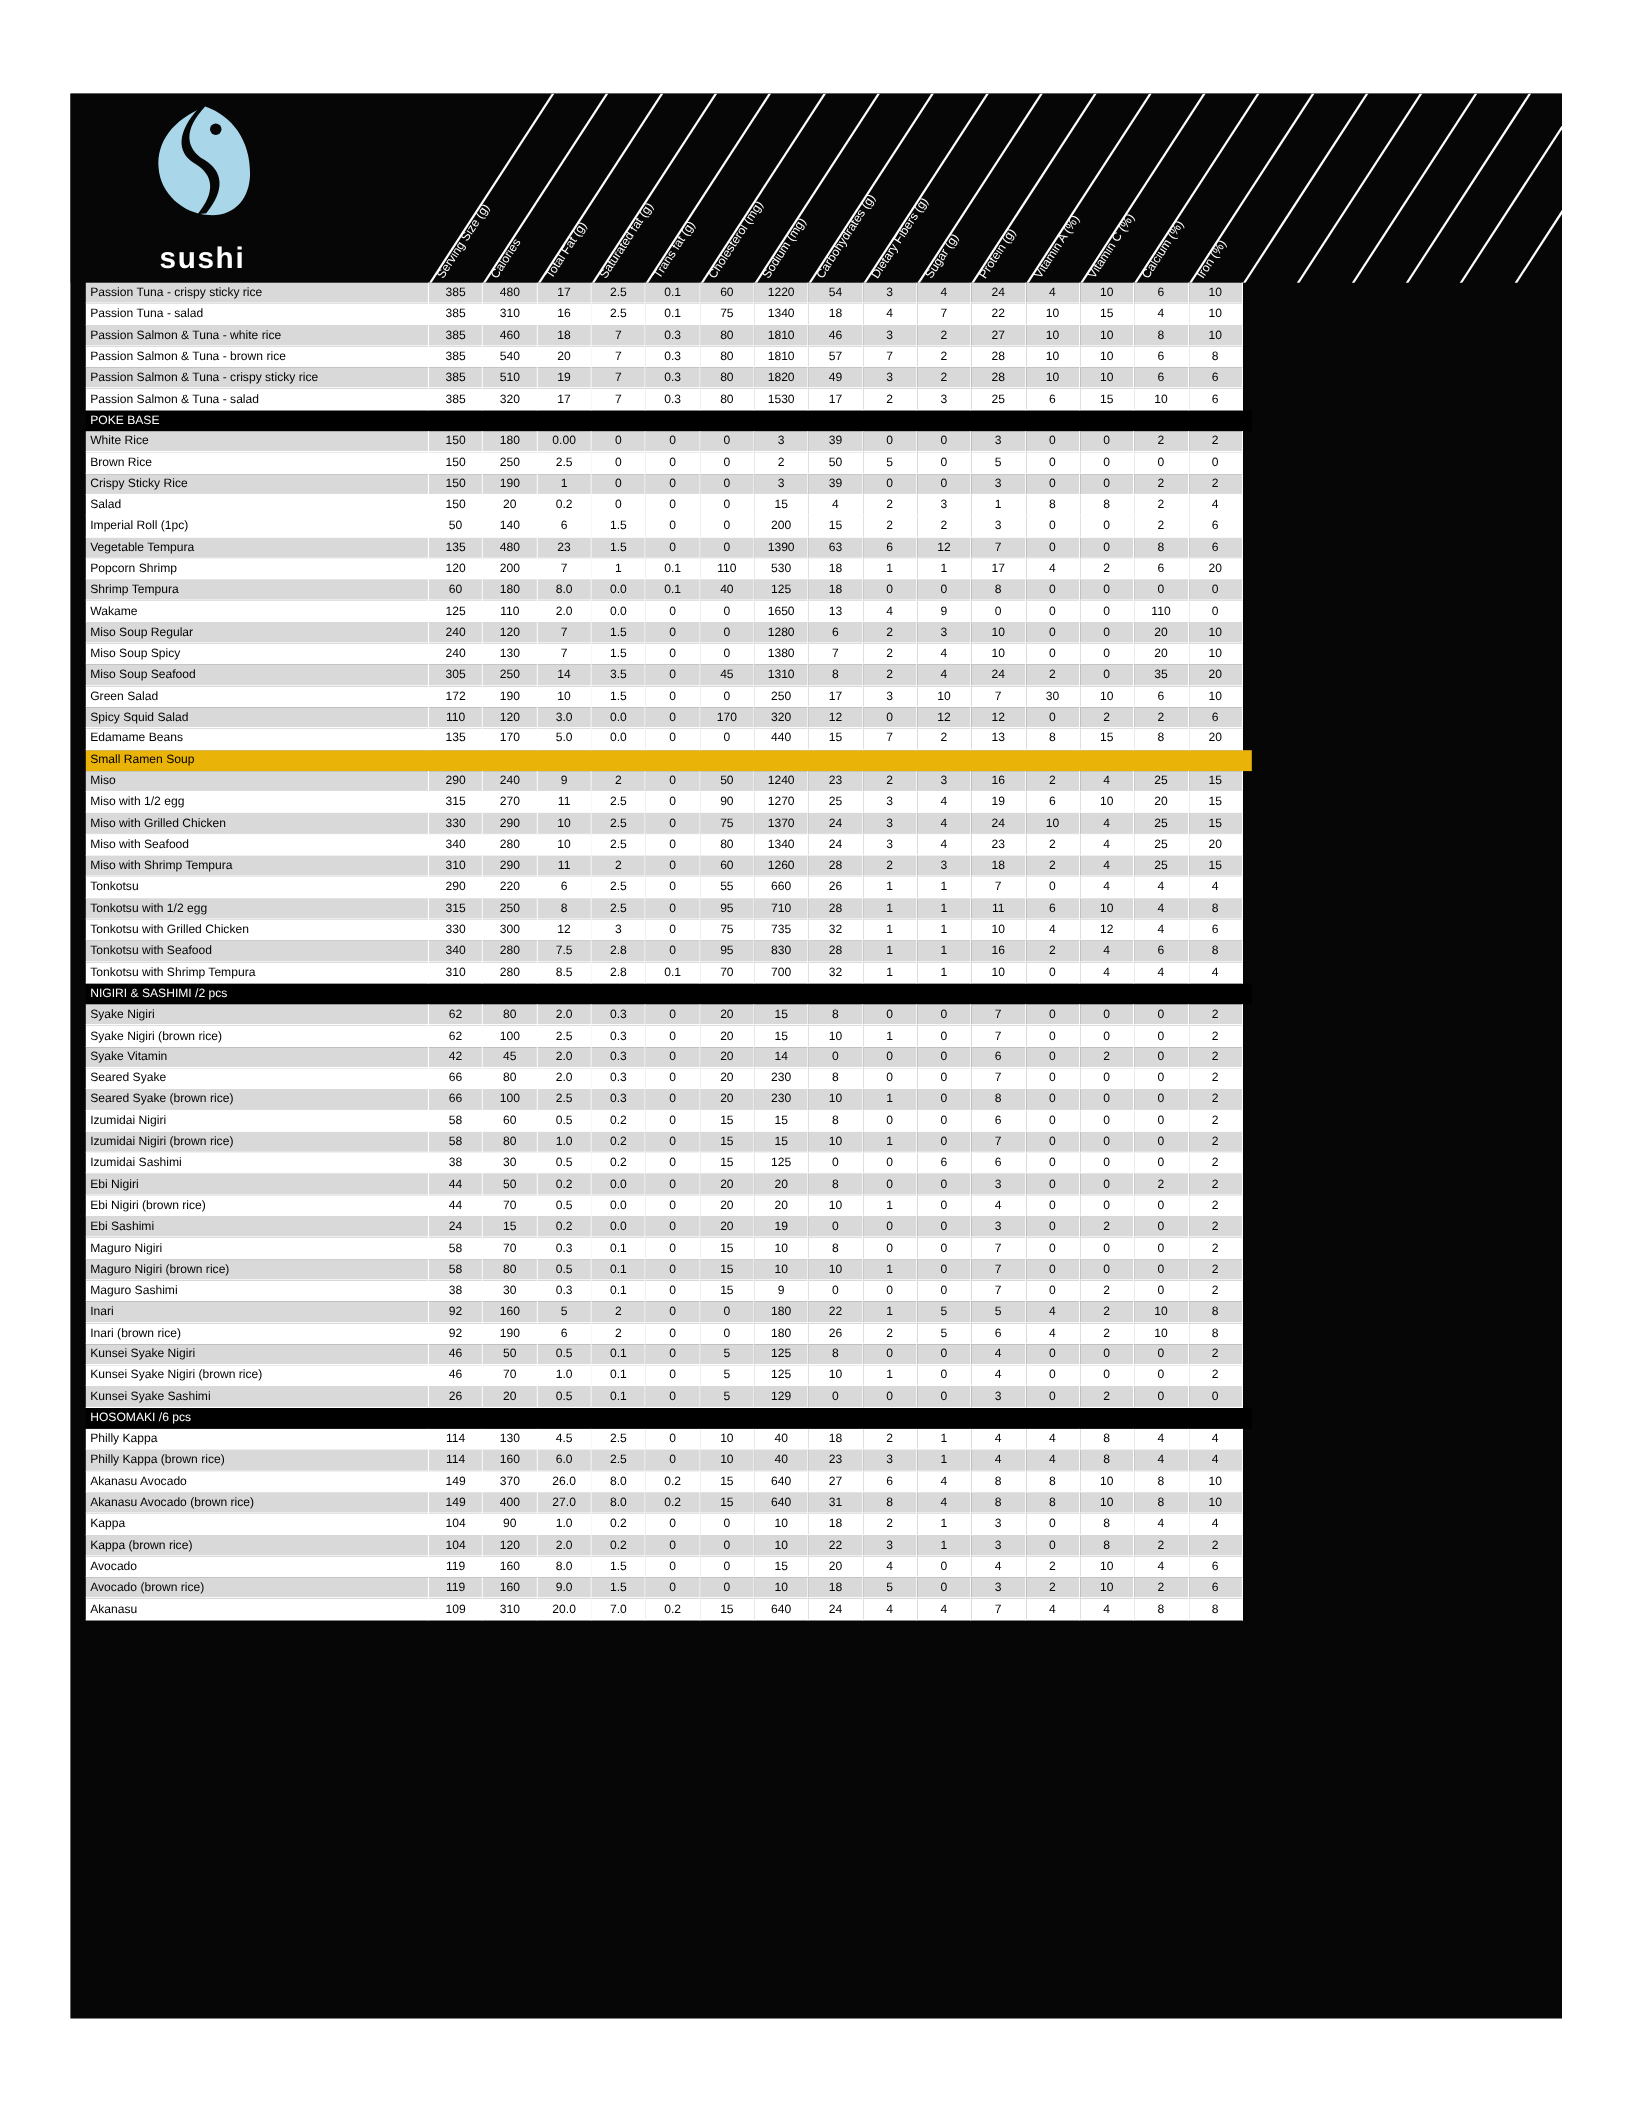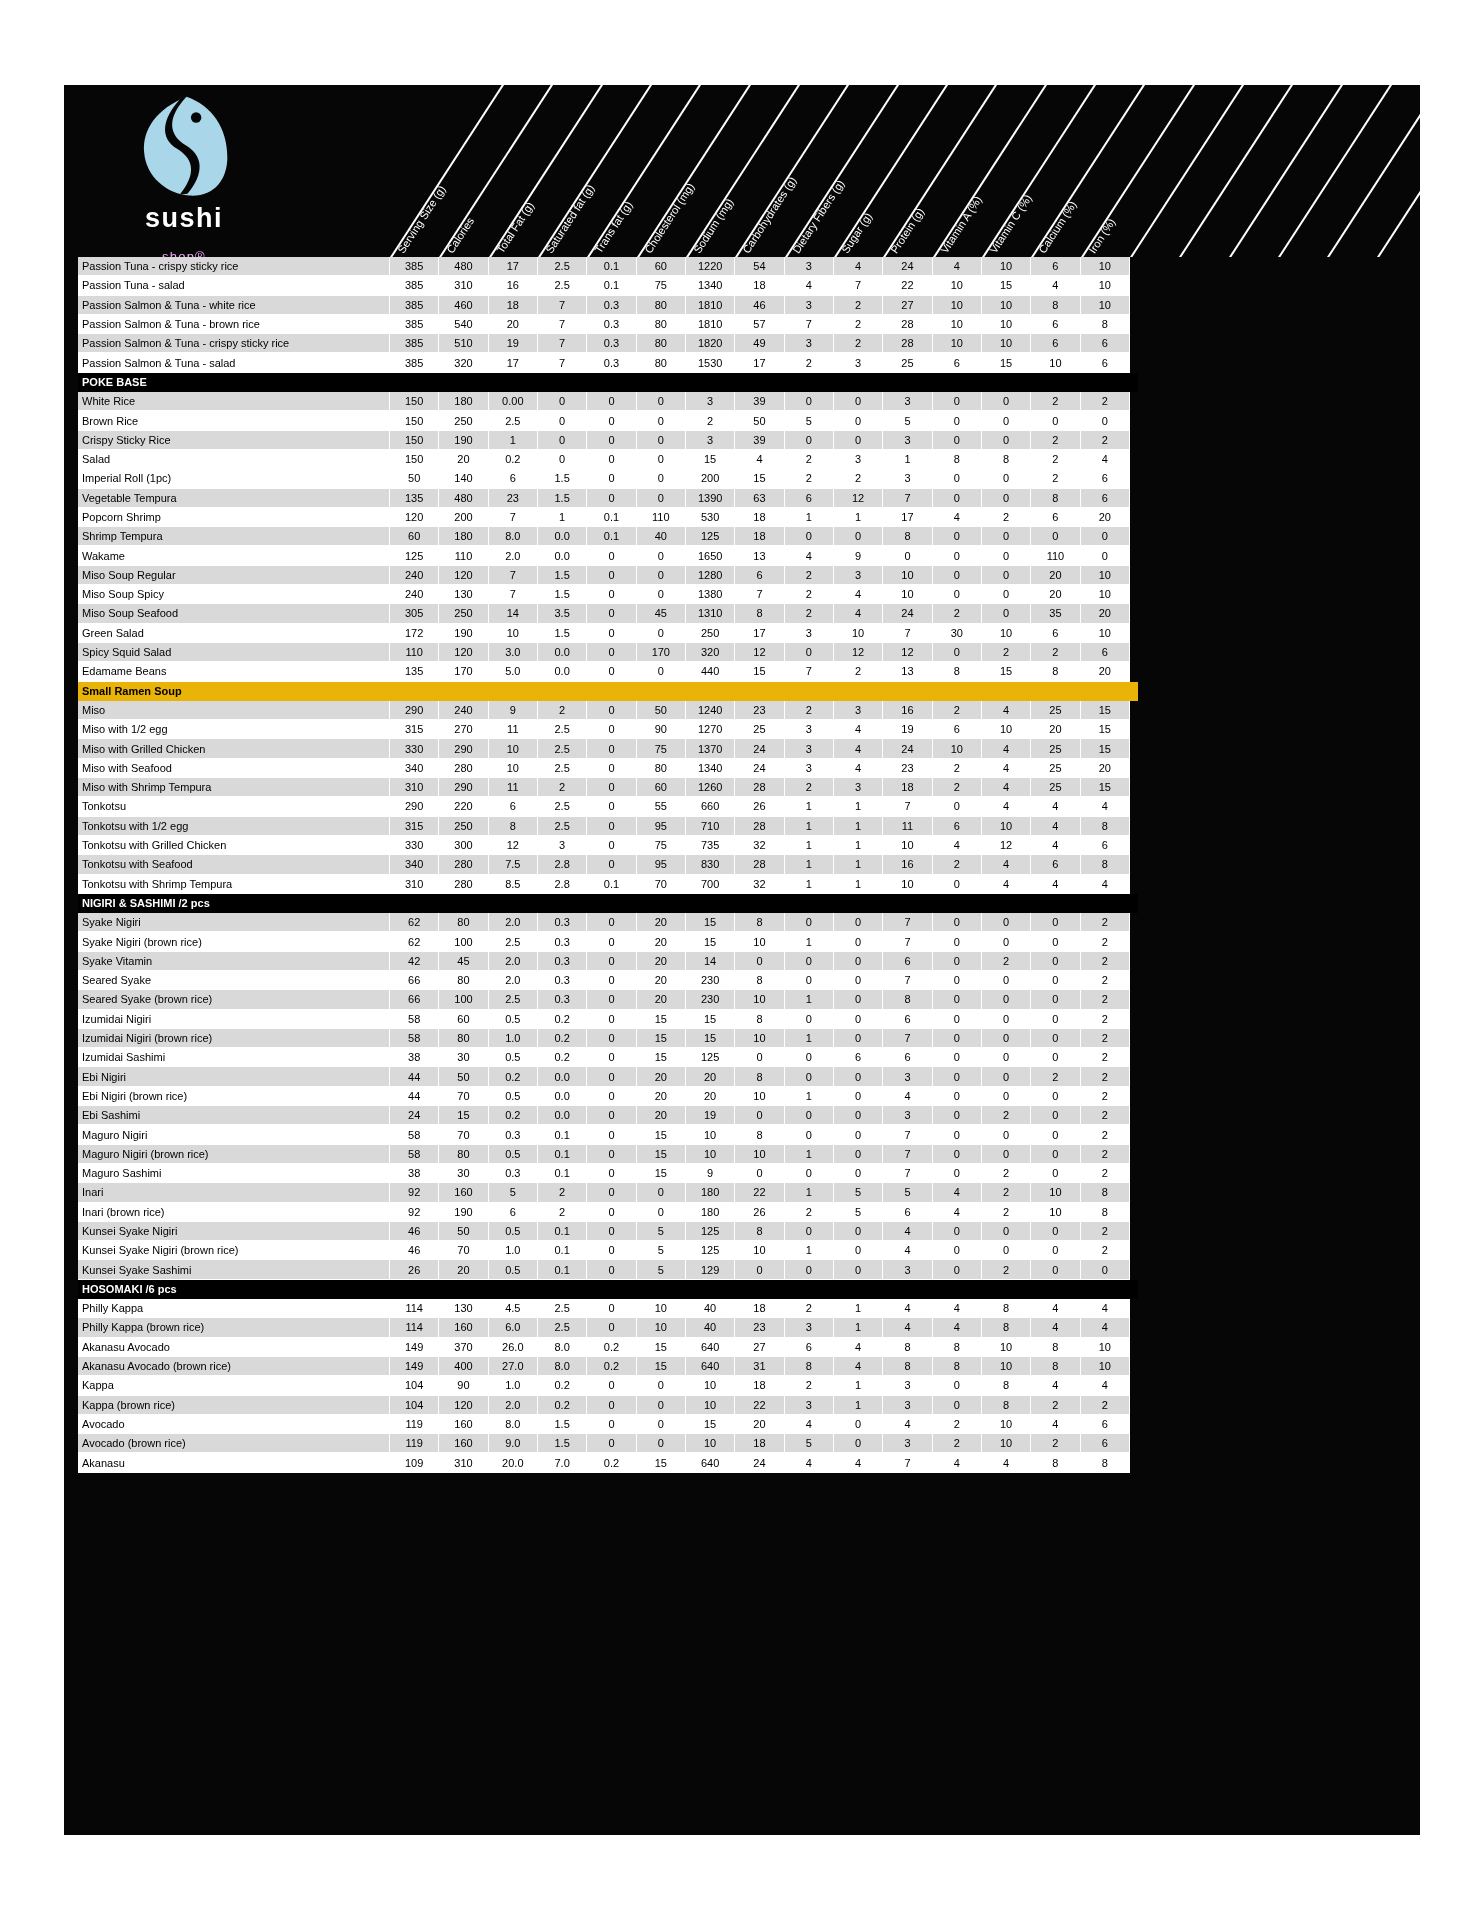--- a/index.html
+++ b/index.html
@@ -37,21 +37,21 @@
     transform: rotate(-57deg);
   }
   
   .logo {
     position: absolute; left: 56px; top: 10px; width: 128px;
     text-align: center;
   }
   .emblem-blue { fill: var(--logo-blue, #a9d6e9); }
   .brand-sushi {
     color: #ffffff; font-size: 27px; font-weight: bold;
-    letter-spacing: 1.5px; line-height: 1.05; margin-top: 1px;
+    letter-spacing: 1.5px; line-height: 1.05; margin-top: 17px;
   }
   .brand-shop {
     color: #f0abfc; font-size: 13px; letter-spacing: 1.2px; margin-top: 17px;
   }
   
   .table {
     position: absolute; left: 14px; top: 172px;
     width: 1060px;
   }
   .row {
@@ -66,21 +66,21 @@
     border-bottom: 1px solid var(--grid-white, #ffffff);
     overflow: hidden;
   }
   .cell.name { padding-left: 4px; white-space: nowrap; justify-content: flex-start; }
   .cell.val  { justify-content: center; }
   .row.shade-gray .cell  { background: var(--row-gray, #d9d9d9); }
   .row.shade-white .cell { background: var(--row-white, #ffffff); }
   .band {
     display: flex; align-items: center;
     height: 19.3px; padding-left: 4px;
-    font-size: 11px; font-weight: bold;
+    font-size: 11px; font-weight: normal;
   }
   .band-black { background: #000000; color: #ffffff; }
   .band-white { background: #eab308; color: #000000; }
 </style>
 </head>
 <body>
 
 <div class="doc">
 
   <div class="header-band">

